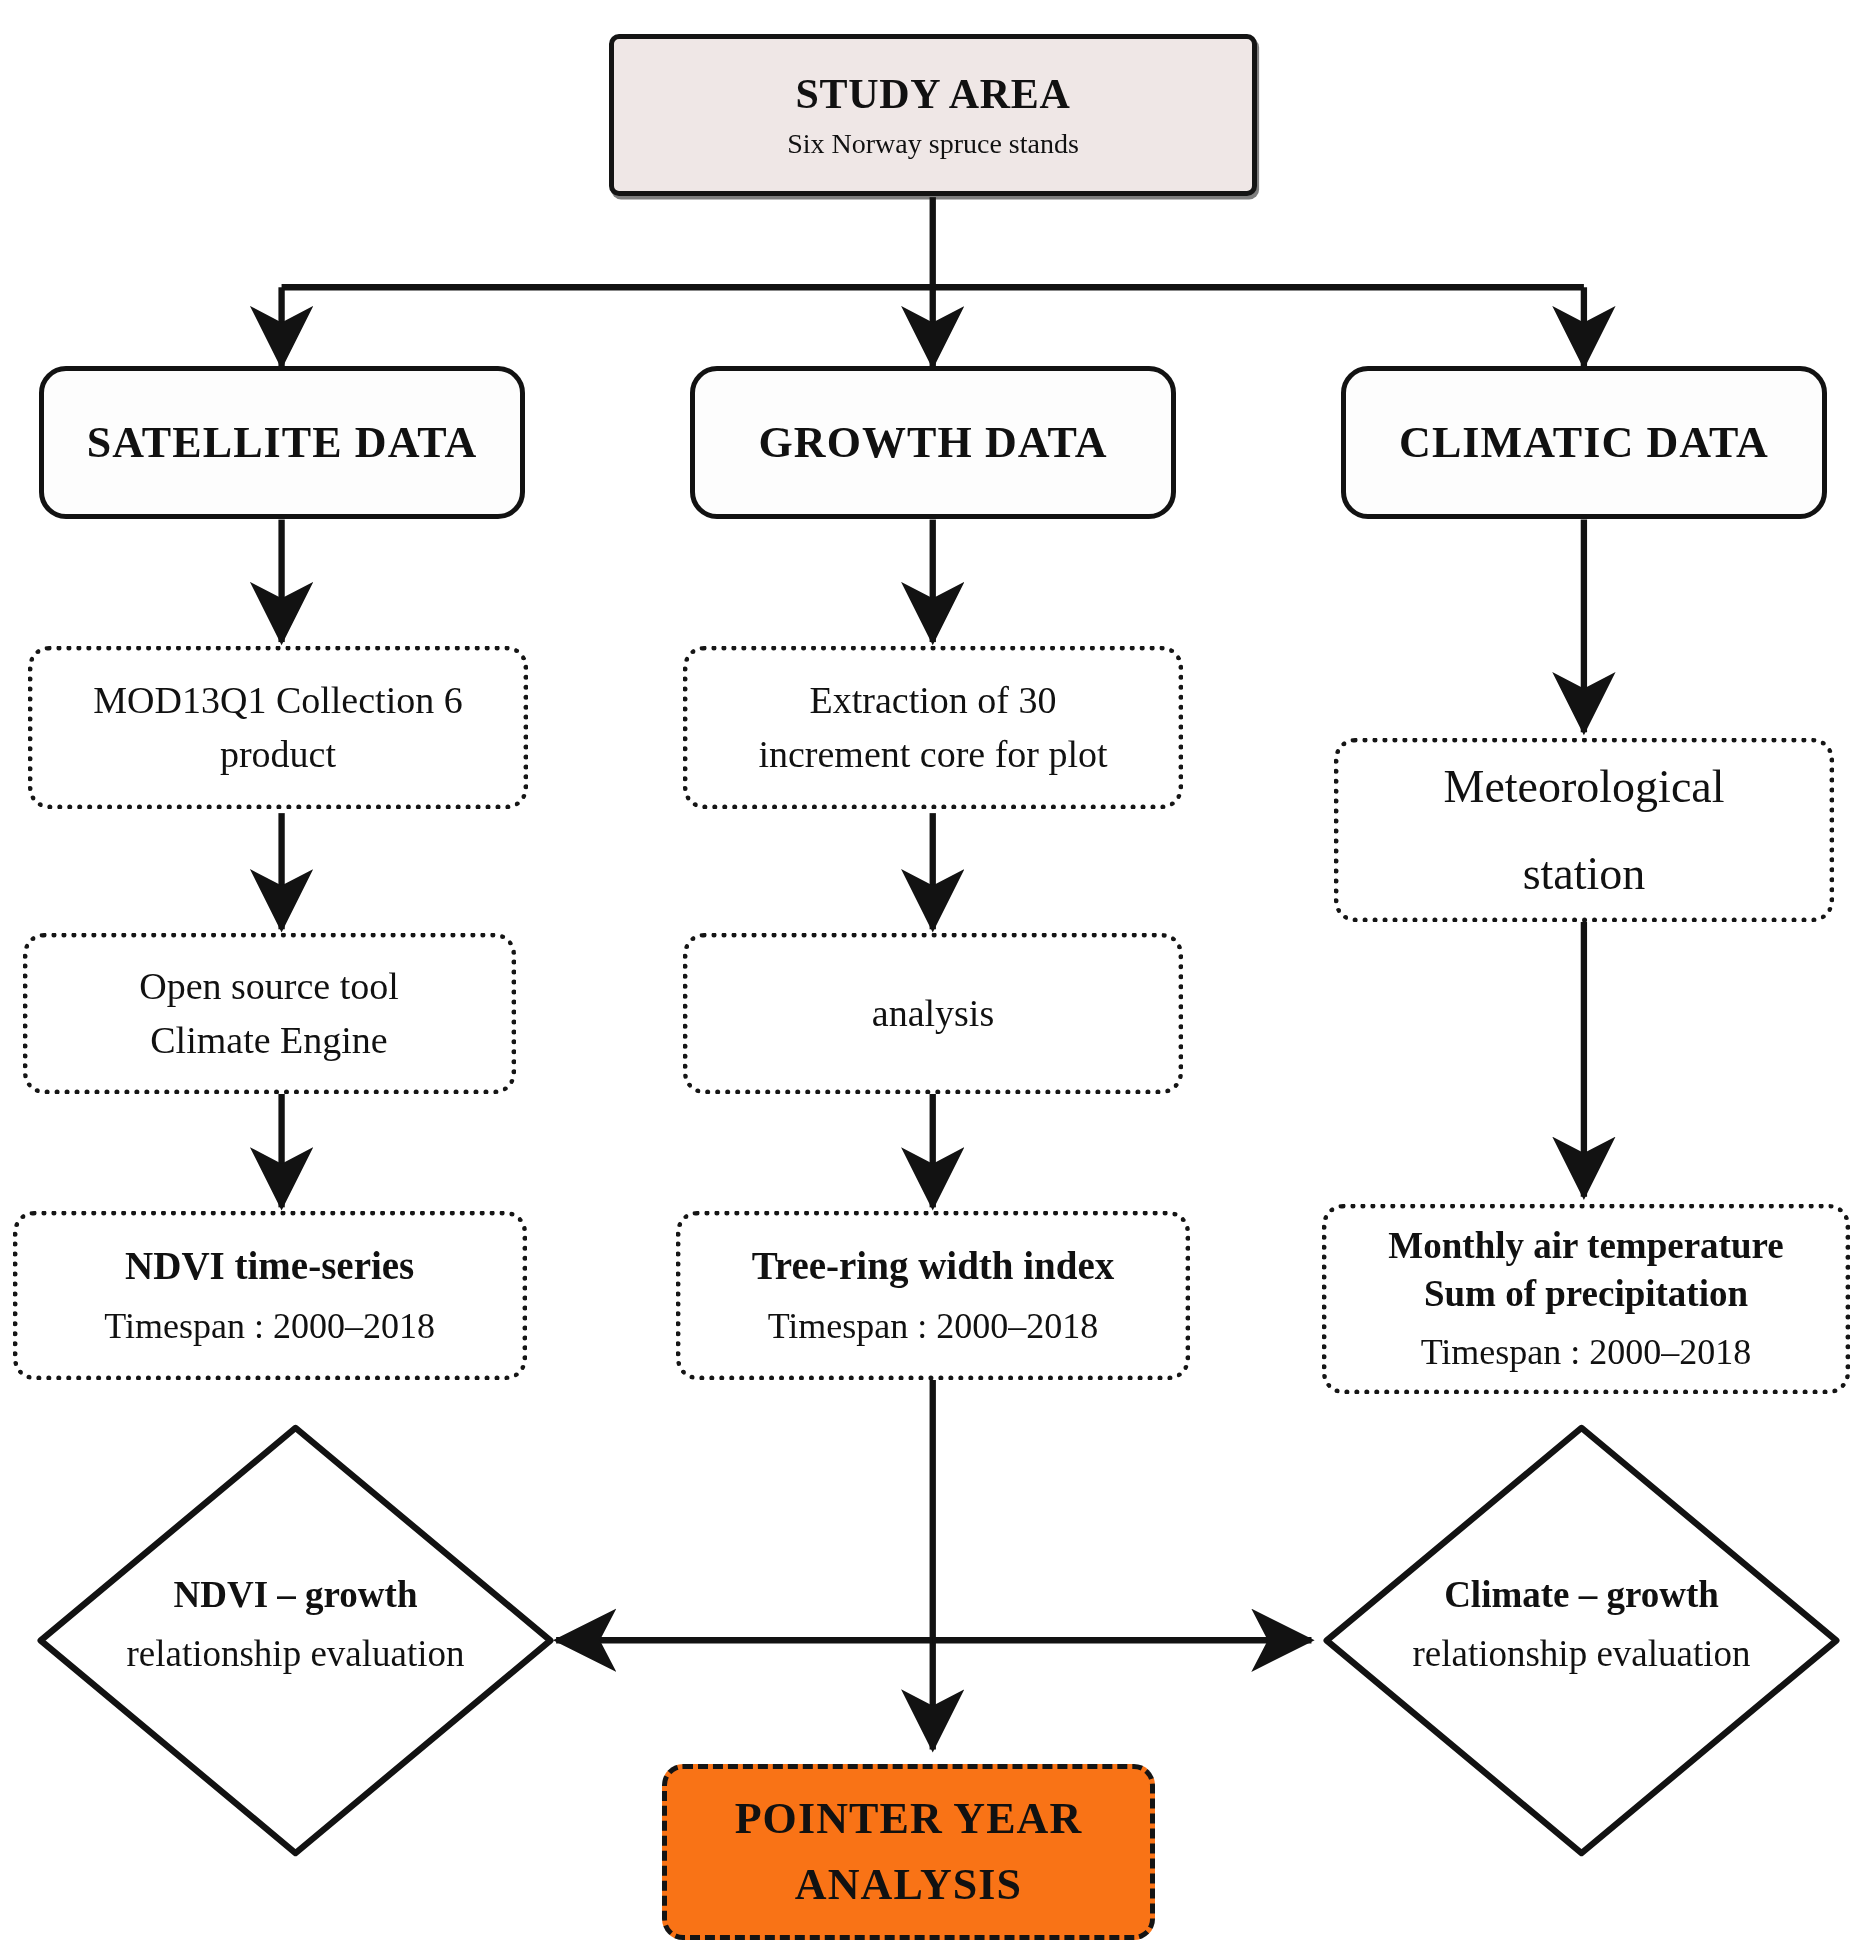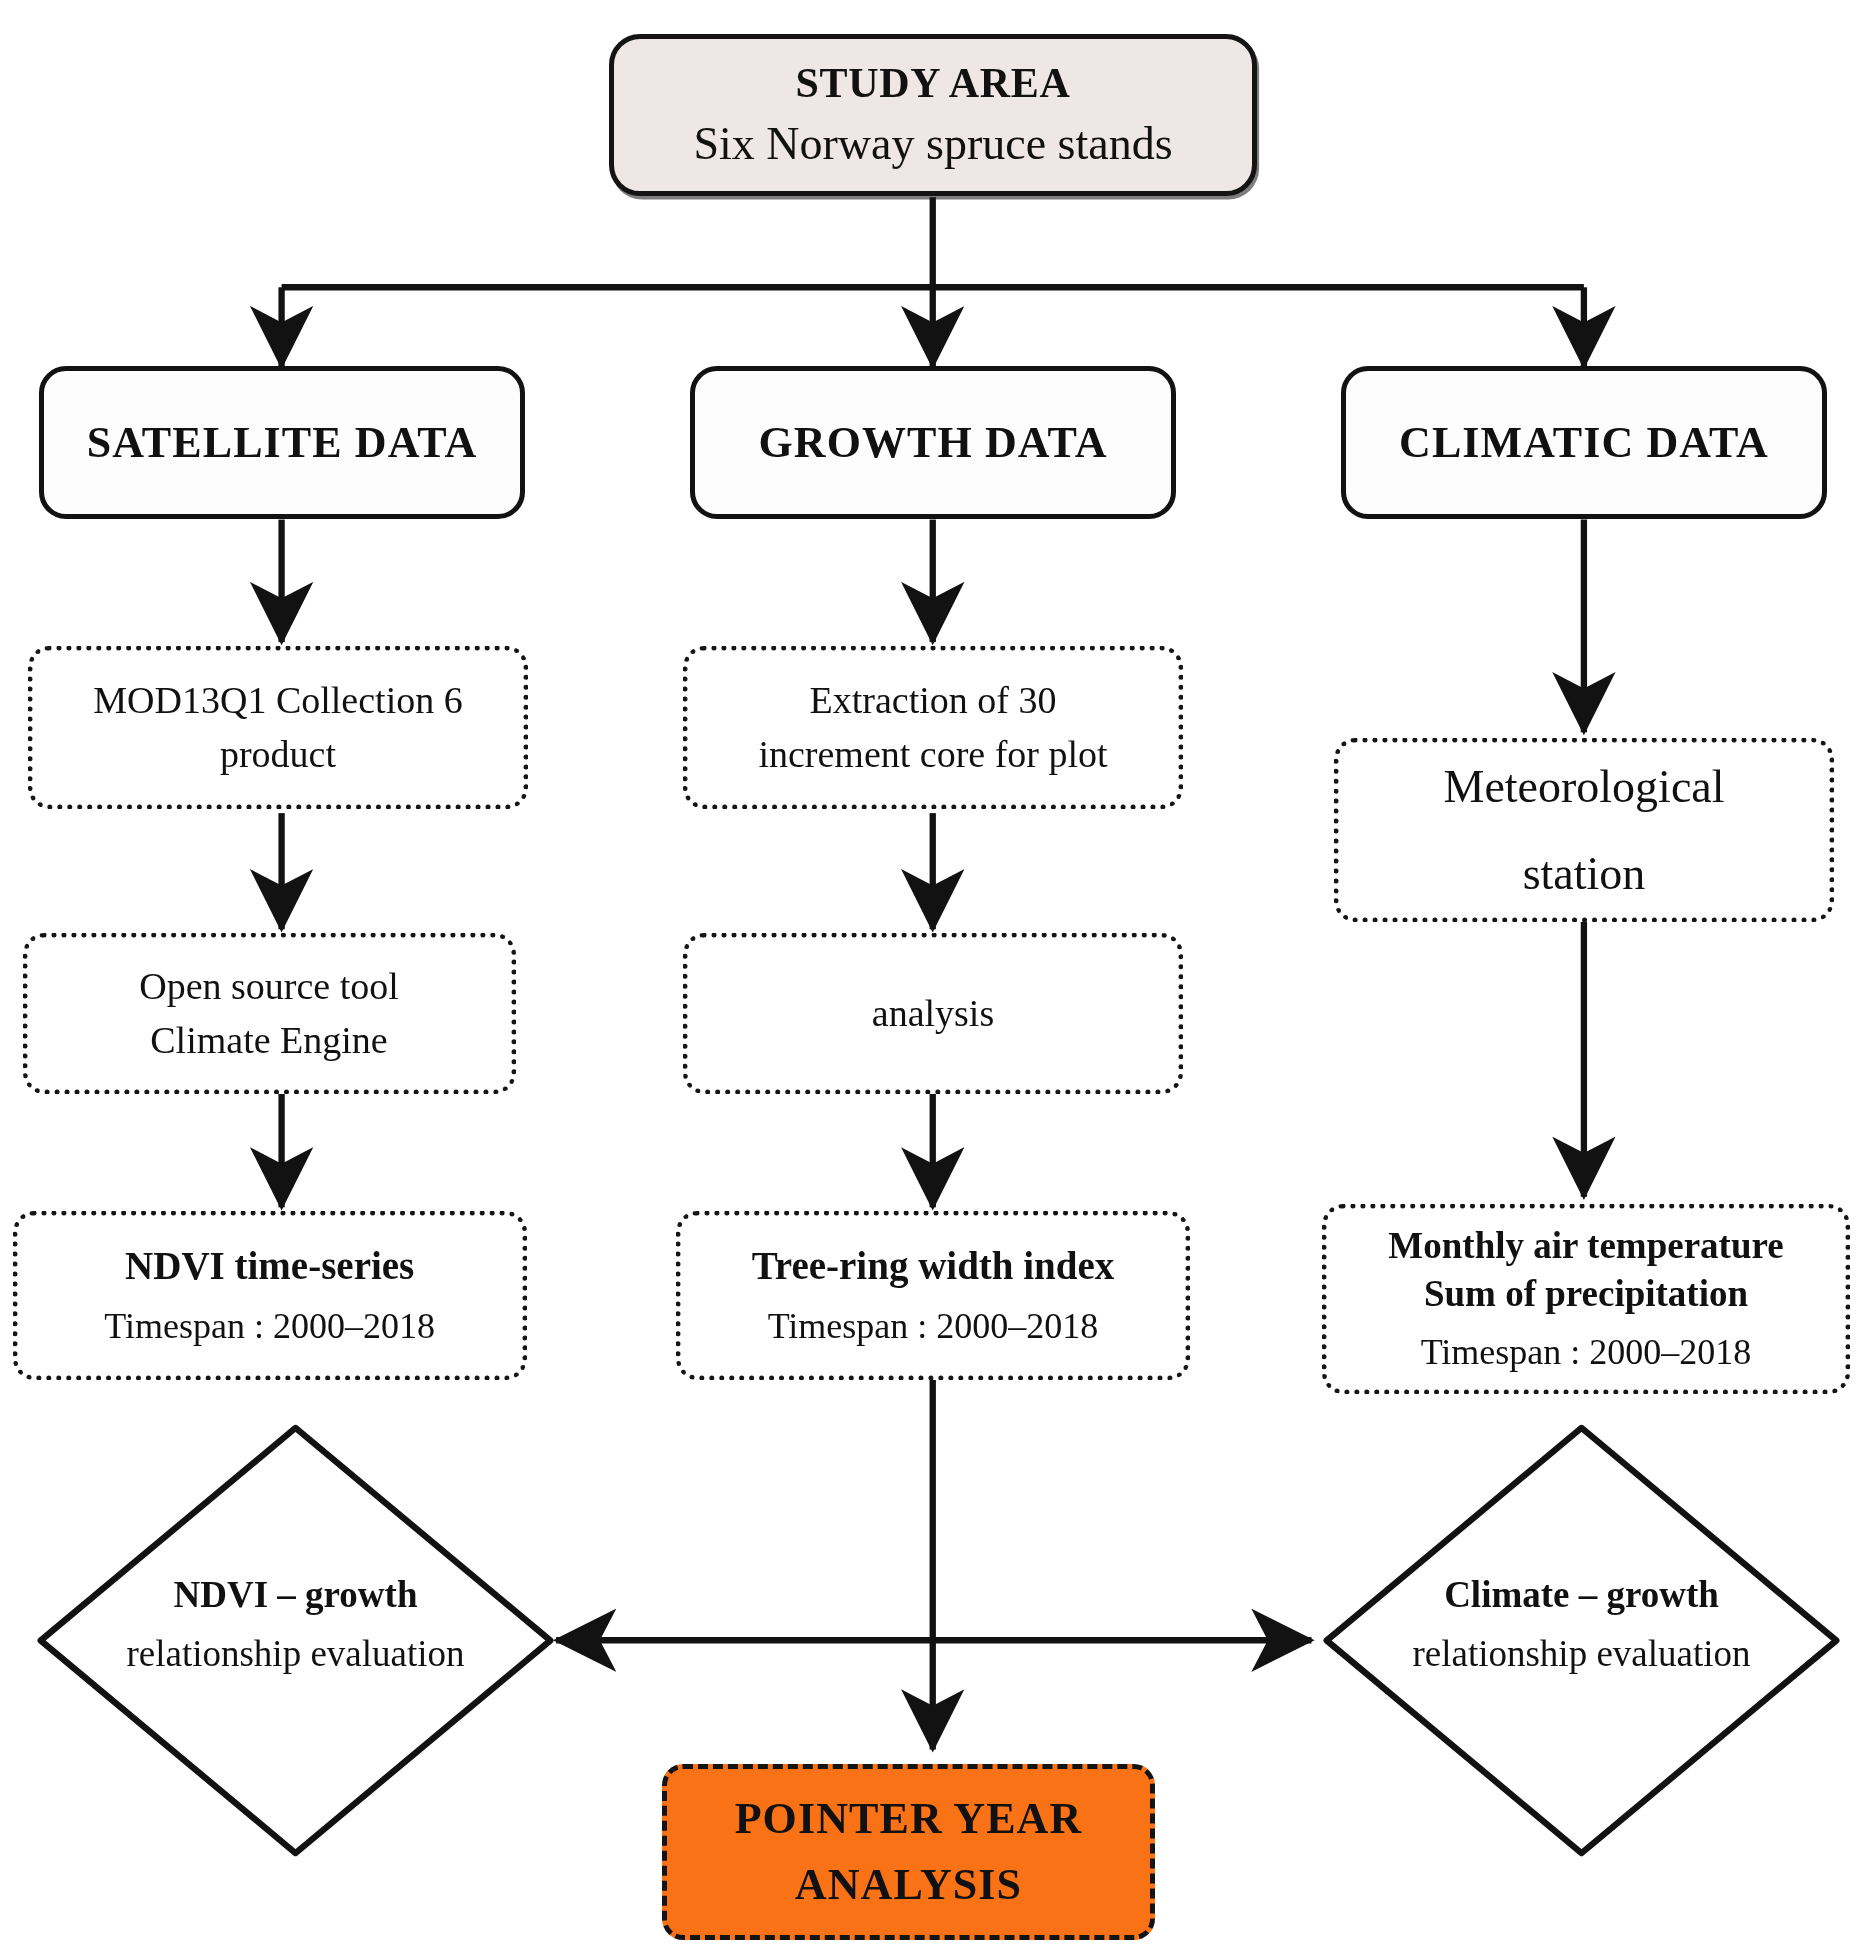--- a/index.html
+++ b/index.html
@@ -36,21 +36,21 @@
     background: transparent;
   }
   
   .box-solid {
     border: 5px solid #121212;
     border-radius: 27px;
     background: #fdfdfd;
   }
   .box-study {
     border: 5px solid #141414;
-    border-radius: 31px;
+    border-radius: 10px;
     background: #efe7e6;
     box-shadow: 2.1px 3.5px 0 rgba(20,20,20,0.55);
   }
   
   .box-dotted {
     border: 5px dotted #151515;
     border-radius: 21px;
     background: #ffffff;
   }
   
@@ -87,21 +87,21 @@
     line-height: 1.18;
   }
   .t-study-title {
     font-weight: bold;
     font-size: 42px;
     letter-spacing: 0.7px;
     line-height: 1.2;
   }
   .t-study-sub {
     font-weight: normal;
-    font-size: 46px;
+    font-size: 28px;
     line-height: 1.25;
     margin-top: 7px;
   }
   .t-body {
     font-weight: normal;
     font-size: 38px;
     line-height: 1.42;
   }
   .t-body-lg {
     font-weight: normal;

